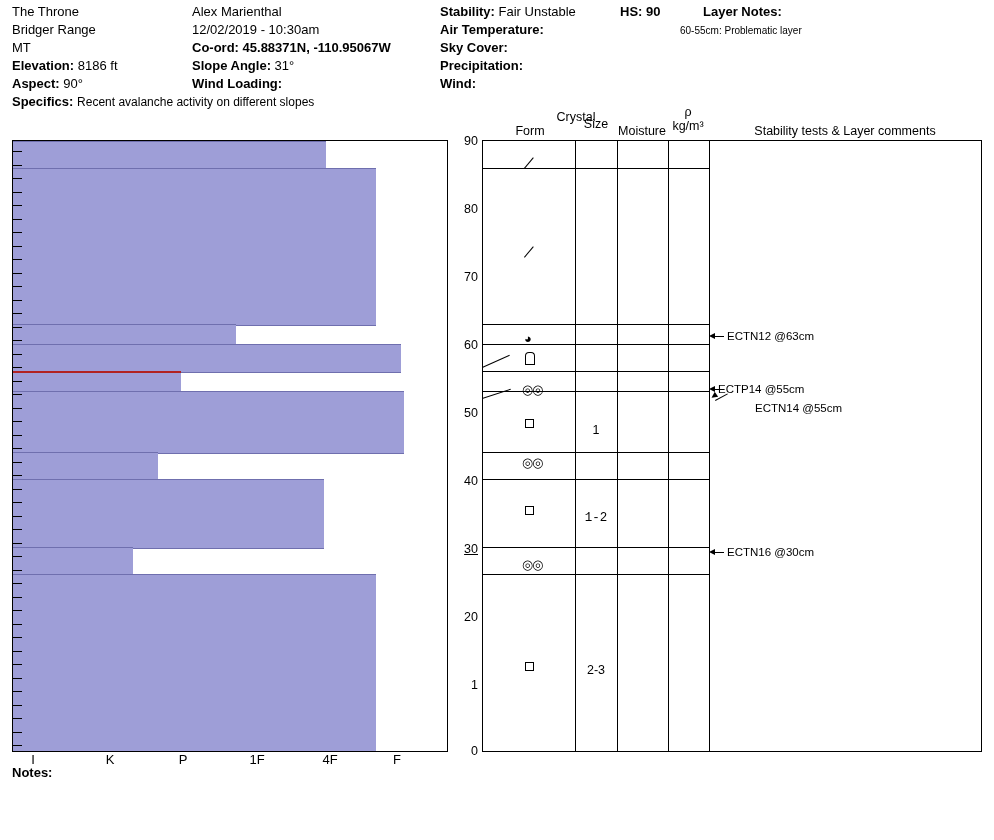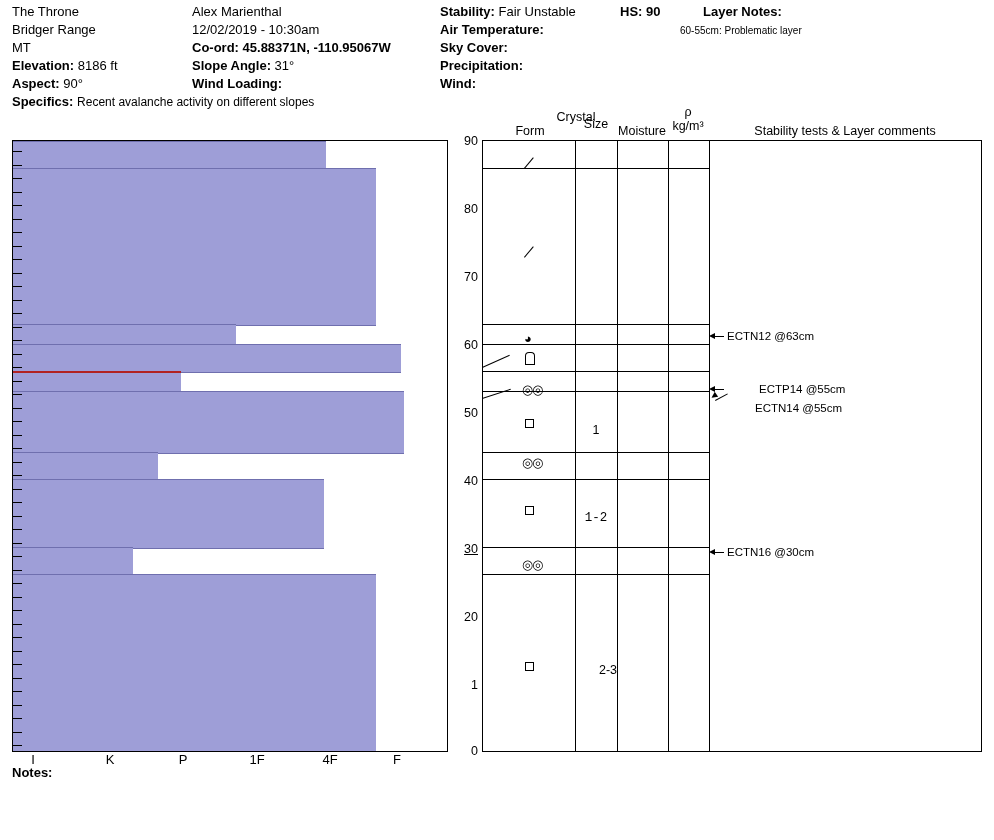--- a/index.html
+++ b/index.html
@@ -462,32 +462,32 @@
   <div class="grain-sym sym-cup" style="left:42px; top:215px;"></div>
   <div class="grain-sym sym-rings" style="left:39px; top:242px;">◎◎</div>
   <div class="grain-sym sym-square" style="left:42px; top:278px;"></div>
   <div class="grain-sym sym-rings" style="left:39px; top:315px;">◎◎</div>
   <div class="grain-sym sym-square" style="left:42px; top:365px;"></div>
   <div class="grain-sym sym-rings" style="left:39px; top:417px;">◎◎</div>
   <div class="grain-sym sym-square" style="left:42px; top:521px;"></div>
 
   <div class="cell-text" style="left:92px; width:42px; top:282px;">1</div>
   <div class="cell-text" style="left:92px; width:42px; top:370px;font-family:Liberation Mono, monospace;">1-2</div>
-  <div class="cell-text" style="left:92px; width:42px; top:522px;padding-left:12px;">2-3</div>
+  <div class="cell-text" style="left:92px; width:42px; top:522px;">2-3</div>
 </div>
 
 <div>
 
   <div class="arrow-head" style="left:709px; top:333px;"></div>
   <div class="arrow-line" style="left:714px; top:336px; width:10px;"></div>
   <div class="test-note" style="left:727px; top:330px;">ECTN12 @63cm</div>
 
   <div class="arrow-head" style="left:709px; top:386px;"></div>
   <div class="arrow-line" style="left:714px; top:389px; width:10px;"></div>
-  <div class="test-note" style="left:727px; top:383px;padding-left:32px;">ECTP14 @55cm</div>
+  <div class="test-note" style="left:686px; top:383px;padding-left:32px;">ECTP14 @55cm</div>
 
   <div class="arrow-head" style="left:711px; top:393px; transform:rotate(-35deg);"></div>
   <div class="arrow-line" style="left:715px; top:400px; width:14px; transform:rotate(-28deg); transform-origin:left top;"></div>
   <div class="test-note" style="left:727px; top:402px;margin-left:28px;">ECTN14 @55cm</div>
 
   <div class="arrow-head" style="left:709px; top:549px;"></div>
   <div class="arrow-line" style="left:714px; top:552px; width:10px;"></div>
   <div class="test-note" style="left:727px; top:546px;">ECTN16 @30cm</div>
 
   <div class="leader" style="left:482px; top:367px; width:30px; transform:rotate(-24deg);"></div>

